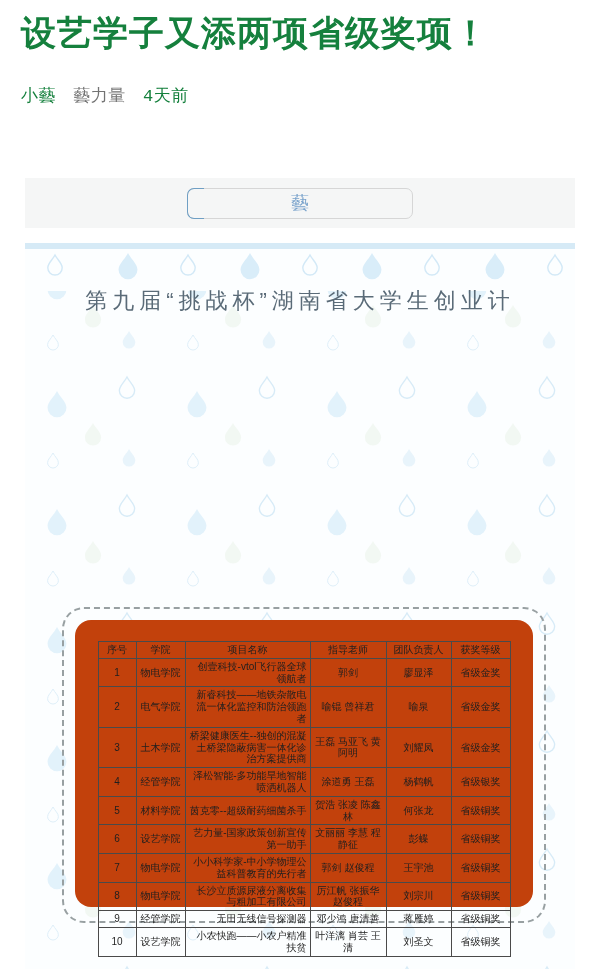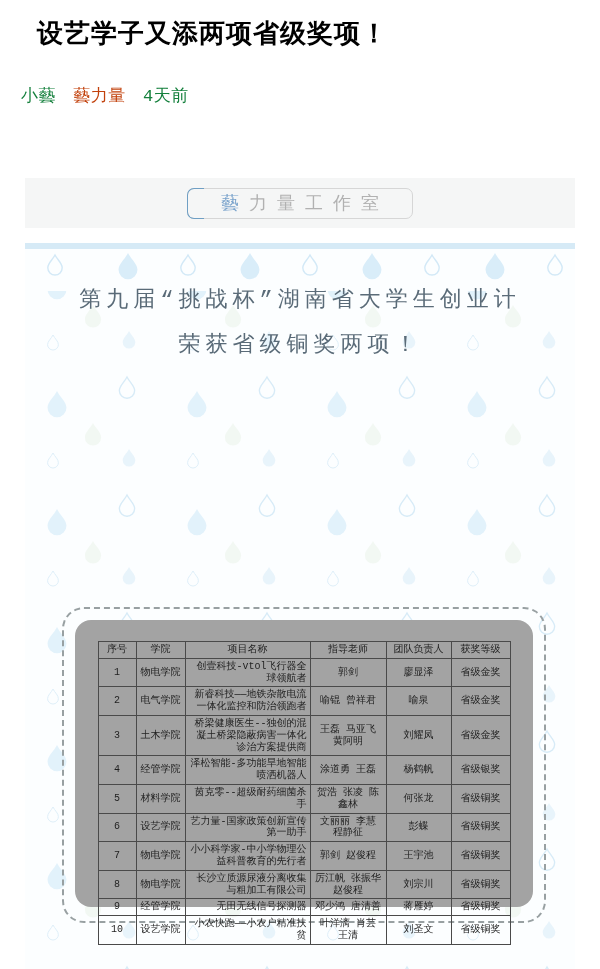--- a/index.html
+++ b/index.html
@@ -5,27 +5,27 @@
   html,body{margin:0;padding:0;}
   body{
     width:600px;height:969px;background:#ffffff;
     font-family:"Liberation Sans","DejaVu Sans",sans-serif;
     -webkit-font-smoothing:antialiased;
   }
   .page{position:relative;width:600px;height:969px;overflow:hidden;background:#fff;}
 
   
   .title{
-    position:absolute;left:37px;top:13px;right:30px;
-    font-size:26px;font-weight:bold;color:#000000;
+    position:absolute;left:21px;top:13px;right:30px;
+    font-size:35px;font-weight:bold;color:#15803d;
     line-height:40px;letter-spacing:1px;
   }
   .byline{position:absolute;left:21px;top:84px;font-size:17px;letter-spacing:.5px;}
   .byline .gray{color:#15803d;font-family:Liberation Mono, monospace;}
-  .byline .account{color:#c2410c;font-weight:500;margin:0 12px;}
+  .byline .account{color:#737373;font-weight:500;margin:0 12px;}
 
   
   .banner-strip{
     position:absolute;left:25px;top:178px;width:550px;height:50px;
     background:#f5f6f6;display:flex;align-items:center;justify-content:center;
   }
   .stamp-box{
     position:relative;width:226px;height:31px;box-sizing:border-box;
     border:1px solid #d6d6d6;border-radius:7px;
     display:flex;align-items:center;justify-content:center;
@@ -35,40 +35,40 @@
   }
   .stamp-box::before{
     content:"";position:absolute;left:-1px;top:-1px;bottom:-1px;width:16px;
     border:1.5px solid #6f9fc4;border-right:none;border-radius:7px 0 0 7px;
   }
   .stamp-first{color:#7aa3cc;}
 
   
   .image-section{
     position:absolute;left:25px;top:243px;width:550px;height:726px;
-    background:#fcfeff;overflow:hidden;font-family:Liberation Mono, monospace;
+    background:#fcfeff;overflow:hidden;
   }
   .top-bar{position:absolute;left:0;top:0;width:550px;height:6px;background:#d6eaf6;}
   .drops-bg{position:absolute;left:0;top:0;}
 
   
   .body-text{position:absolute;left:0;top:35px;width:550px;text-align:center;}
   .body-line{
     height:45px;line-height:45px;font-size:22px;color:#5a6b78;
     letter-spacing:5px;white-space:nowrap;
   }
 
   
   .table-frame{
     position:absolute;left:37px;top:364px;width:484px;height:316px;
     box-sizing:border-box;border:2px dashed #98a0a2;border-radius:22px;
   }
   .table-card{
     position:absolute;left:11px;right:11px;top:11px;bottom:14px;
-    background:#a3a3a3;border-radius:16px;
+    background:#c2410c;border-radius:16px;
   }
   table.awards{
     border-collapse:collapse;width:412px;margin:21px auto 0;
     font-size:10px;line-height:1.18;color:#1f1f1f;table-layout:fixed;
   }
   table.awards th,table.awards td{
     border:1px solid #4a4a4a;padding:2px 3px;text-align:center;
     word-break:break-all;font-weight:normal;
   }
   table.awards td.left{text-align:right;}
@@ -84,21 +84,20 @@
 
   <div class="byline">
     <span class="gray">小藝</span>
     <span class="account">藝力量</span>
     <span class="gray">4天前</span>
   </div>
 
   <div class="banner-strip">
     <div class="stamp-box">
       <span class="stamp-first">藝</span>
-        <span>力量工作室</span>
     </div>
   </div>
 
   <div class="image-section">
 
     <svg class="drops-bg" width="550" height="726" viewBox="0 0 550 726" aria-hidden="true">
       <defs>
         <path id="drop" d="M0 0 C3 6 9 10.5 9 16 A9 9 0 1 1 -9 16 C-9 10.5 -3 6 0 0 Z"></path>
         <pattern id="dropsTile" width="140" height="118" patternUnits="userSpaceOnUse">
           <use href="#drop" transform="translate(32,30) scale(1.05)" fill="#d9edf9" opacity="0.75"></use>
@@ -120,21 +119,20 @@
         <use href="#drop" transform="translate(470,10) scale(1.05)" fill="#d9edf9"></use>
         <use href="#drop" transform="translate(530,12) scale(0.8)" fill="none" stroke="#d3e9f7" stroke-width="1.8"></use>
       </g>
       <rect x="0" y="48" width="550" height="678" fill="url(#dropsTile)"></rect>
     </svg>
 
     <div class="top-bar"></div>
 
     <div class="body-text">
       <div class="body-line">第九届“挑战杯”湖南省大学生创业计</div>
-      <div class="body-line">荣获省级铜奖两项！</div>
     </div>
 
     <div class="table-frame">
       <div class="table-card">
         <table class="awards">
           <colgroup>
             <col class="c0">
               <col class="c1">
               <col class="c2">
             <col class="c3">

